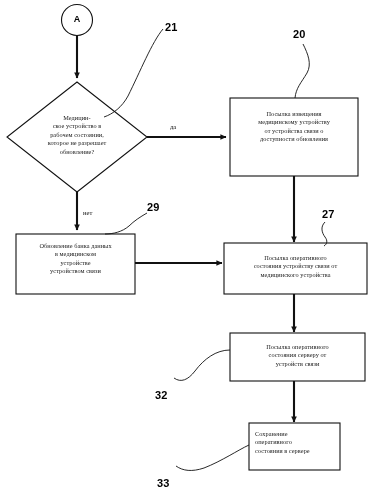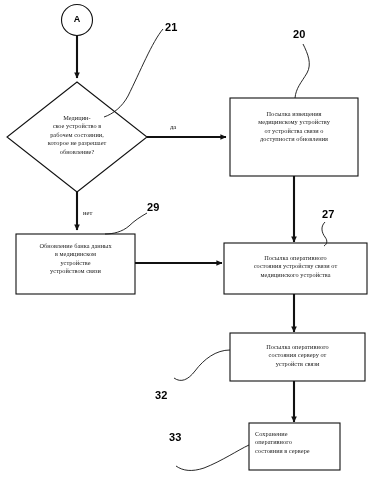--- a/index.html
+++ b/index.html
@@ -156,16 +156,16 @@
 состояния в сервере</div>
 
   <div class="edge-label" style="left:170px; top:123px;">да</div>
   <div class="edge-label" style="left:83px; top:209px;">нет</div>
 
   <div class="ref-label" style="left:165px; top:21px;">21</div>
   <div class="ref-label" style="left:293px; top:28px;">20</div>
   <div class="ref-label" style="left:147px; top:201px;">29</div>
   <div class="ref-label" style="left:322px; top:208px;">27</div>
   <div class="ref-label" style="left:155px; top:370px;margin-top:19px;">32</div>
-  <div class="ref-label" style="left:157px; top:431px;margin-left:12px;">33</div>
+  <div class="ref-label" style="left:157px; top:477px;">33</div>
 
 
 </div>
 
 </body></html>

